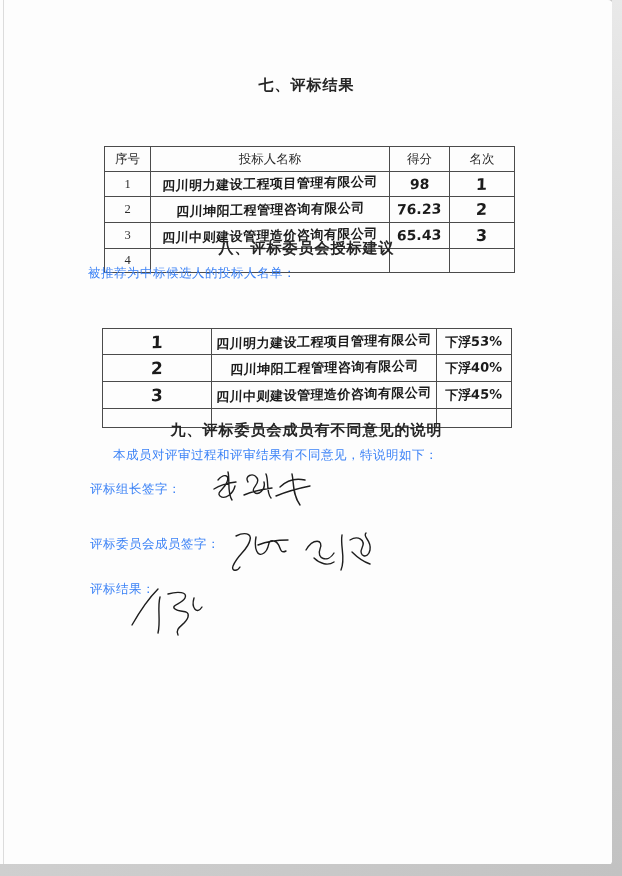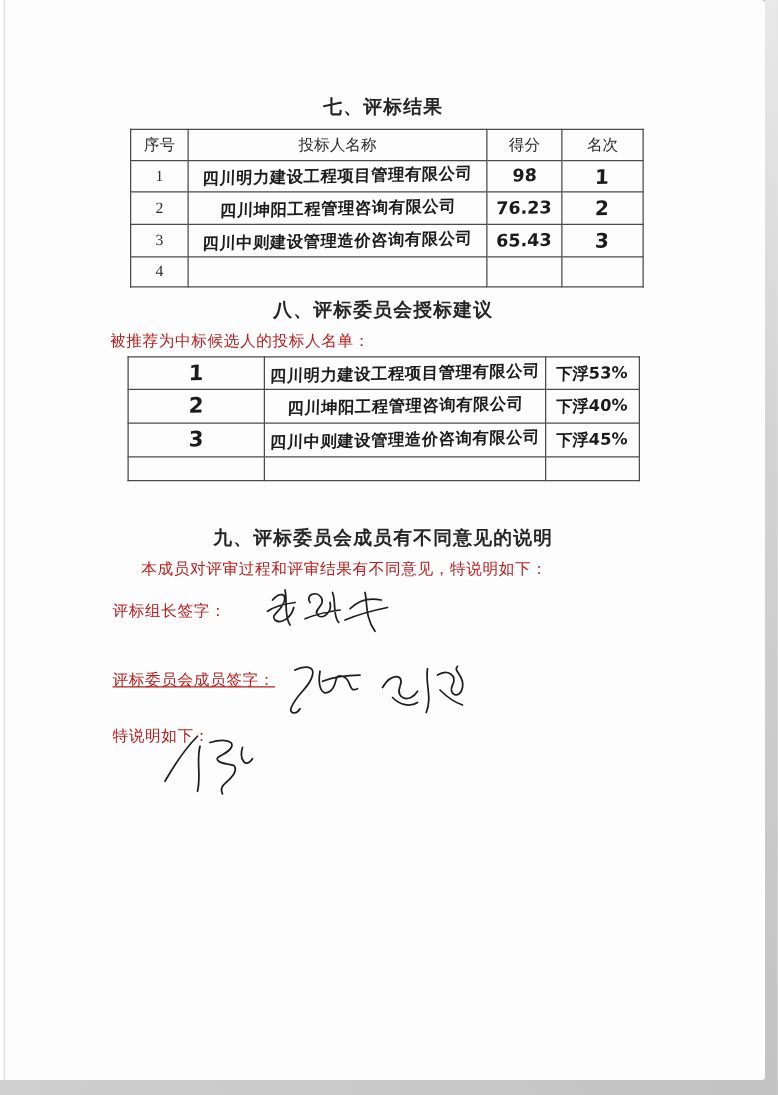--- a/index.html
+++ b/index.html
@@ -39,28 +39,29 @@
     left: 0; width: 613px;
     text-align: center;
     font-size: 15px;
     font-weight: bold;
     letter-spacing: 1px;
     color: #262626;
   }
   .plain-text {
     position: absolute;
     font-size: 12.5px;
-    color: #b91c1c;
+    color: #3b82f6;
     letter-spacing: 0.5px;
   }
   table {
     position: absolute;
     border-collapse: collapse;
     table-layout: fixed;
     background: transparent;
+    margin-top: 43px;
   }
   td, th {
     border: 1px solid #4b4b4b;
     text-align: center;
     vertical-align: middle;
     font-size: 12.5px;
     font-weight: normal;
     color: #2b2b2b;
     overflow: visible;
     padding: 0 2px;
@@ -167,22 +168,22 @@
       <td></td>
       <td></td>
     </tr>
   </tbody>
     </table>
 
   <div class="section-title" style="top:421px;">九、评标委员会成员有不同意见的说明</div>
   <div class="plain-text" style="top:447px; left:113px;">本成员对评审过程和评审结果有不同意见，特说明如下：</div>
 
   <div class="plain-text" style="top:481px; left:90px;text-align:center;">评标组长签字：</div>
-  <div class="plain-text" style="top:536px; left:90px;text-decoration:underline;">评标委员会成员签字：</div>
-  <div class="plain-text" style="top:581px; left:90px;">特说明如下：</div>
+  <div class="plain-text" style="top:536px; left:90px;">评标委员会成员签字：</div>
+  <div class="plain-text" style="top:581px; left:90px;">评标结果：</div>
 
   <svg class="sig" style="top:467px; left:208px;" width="106" height="42" viewBox="0 0 106 42">
     <path d="M10,13 C16,6 22,8 19,15 C16,23 8,25 12,29 C17,33 25,27 27,19 M20,5 C22,13 19,26 24,33 M6,22 C12,18 20,16 28,15"></path>
     <path d="M40,15 C36,9 45,5 49,11 C53,17 42,21 46,25 C50,29 58,23 56,15 M58,7 C61,14 58,26 63,31 M36,28 C46,24 56,22 64,21"></path>
     <path d="M72,20 C79,13 88,11 97,13 M68,29 C80,24 92,21 102,19 M84,7 C86,15 84,27 92,38"></path>
   </svg>
 
   <svg class="sig" style="top:528px; left:228px;" width="66" height="46" viewBox="0 0 66 46">
     <path d="M8,8 C16,4 24,5 22,12 C20,22 10,26 5,38 C3,43 9,44 12,39"></path>
     <path d="M28,9 C26,20 29,30 36,25 C43,20 38,11 46,13 C54,15 50,27 58,23 M30,17 C40,13 50,12 60,12"></path>

